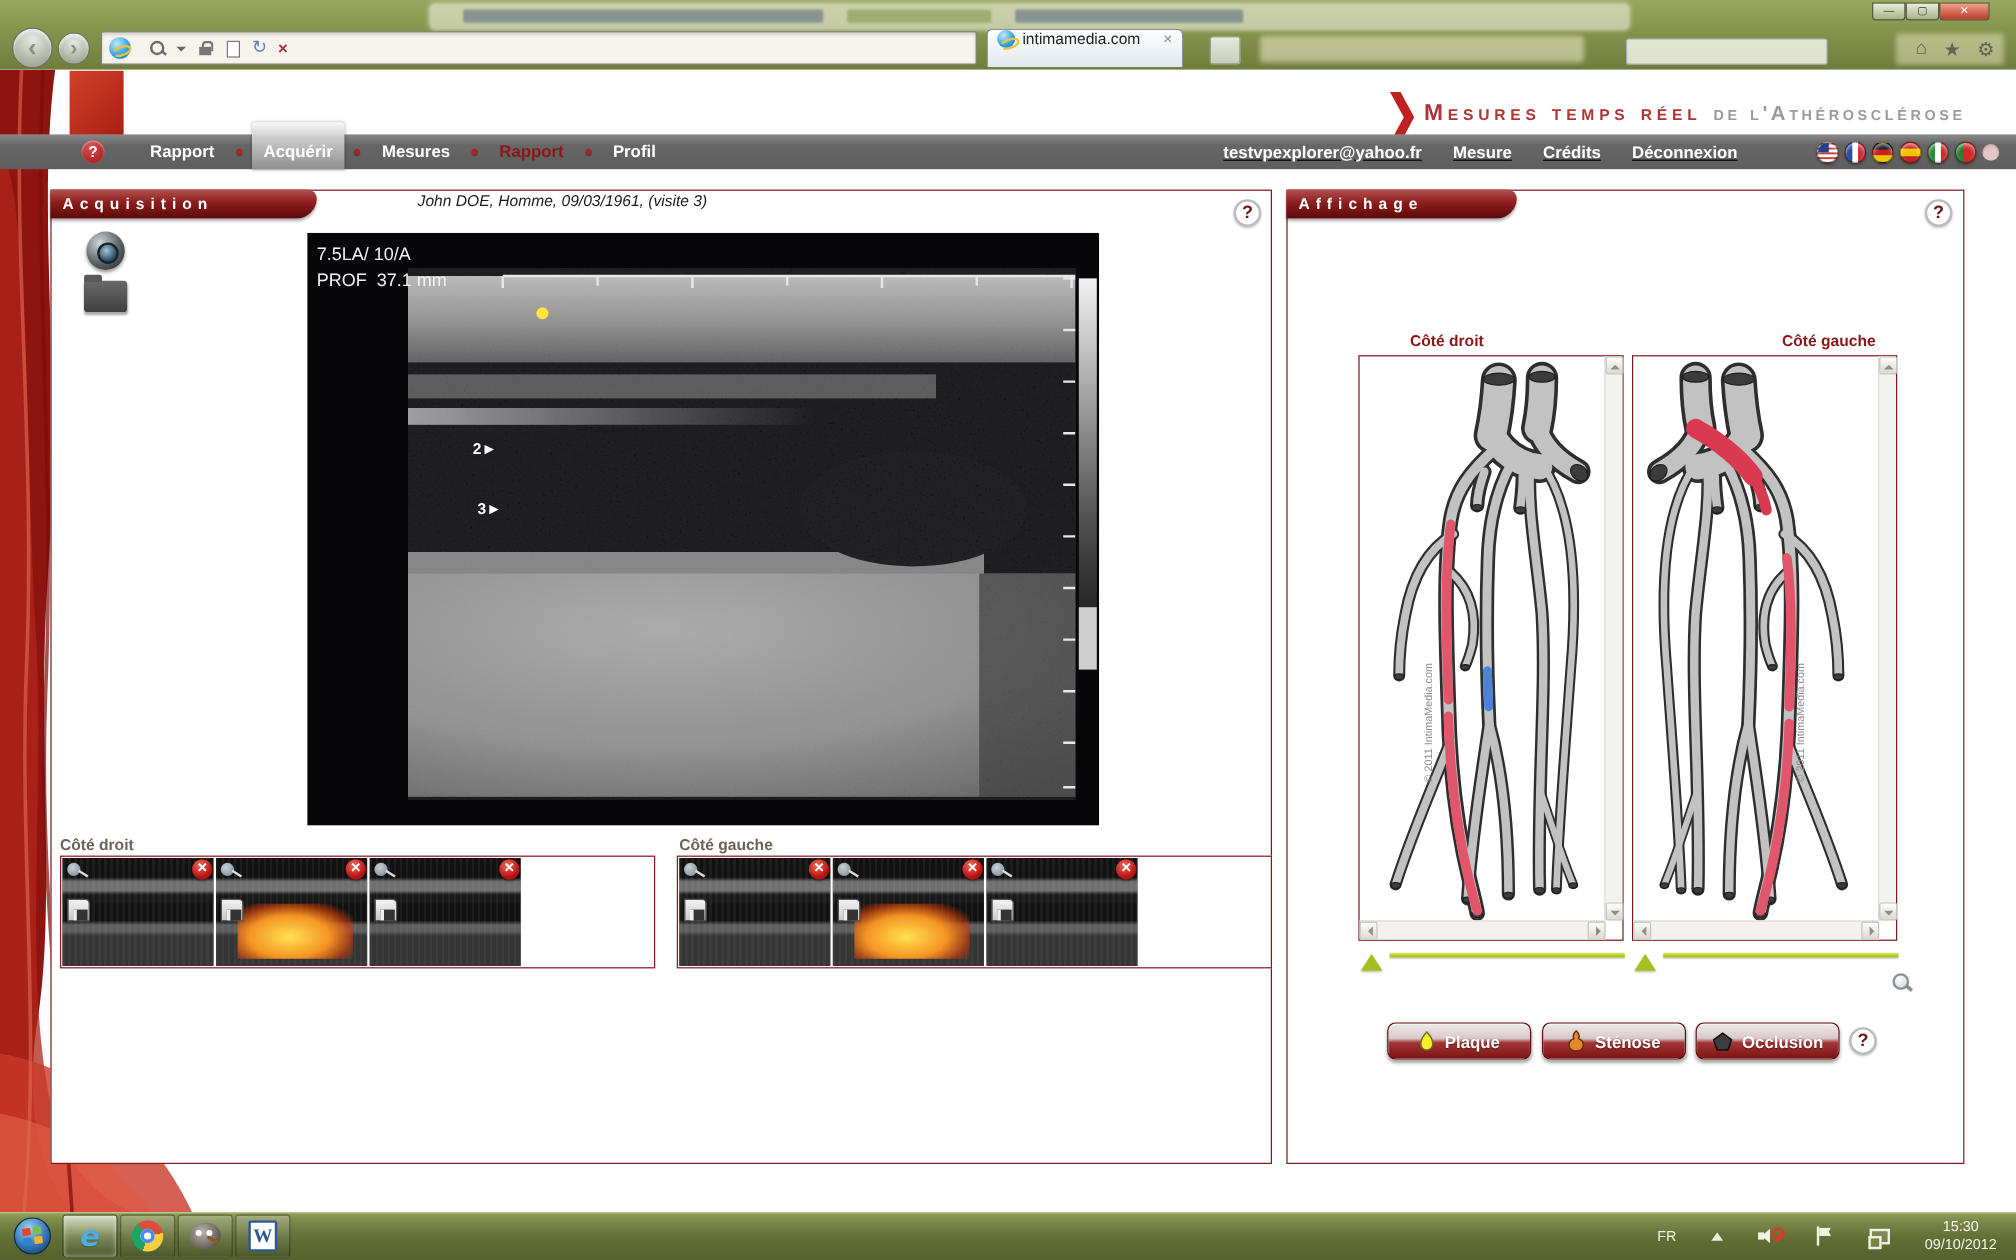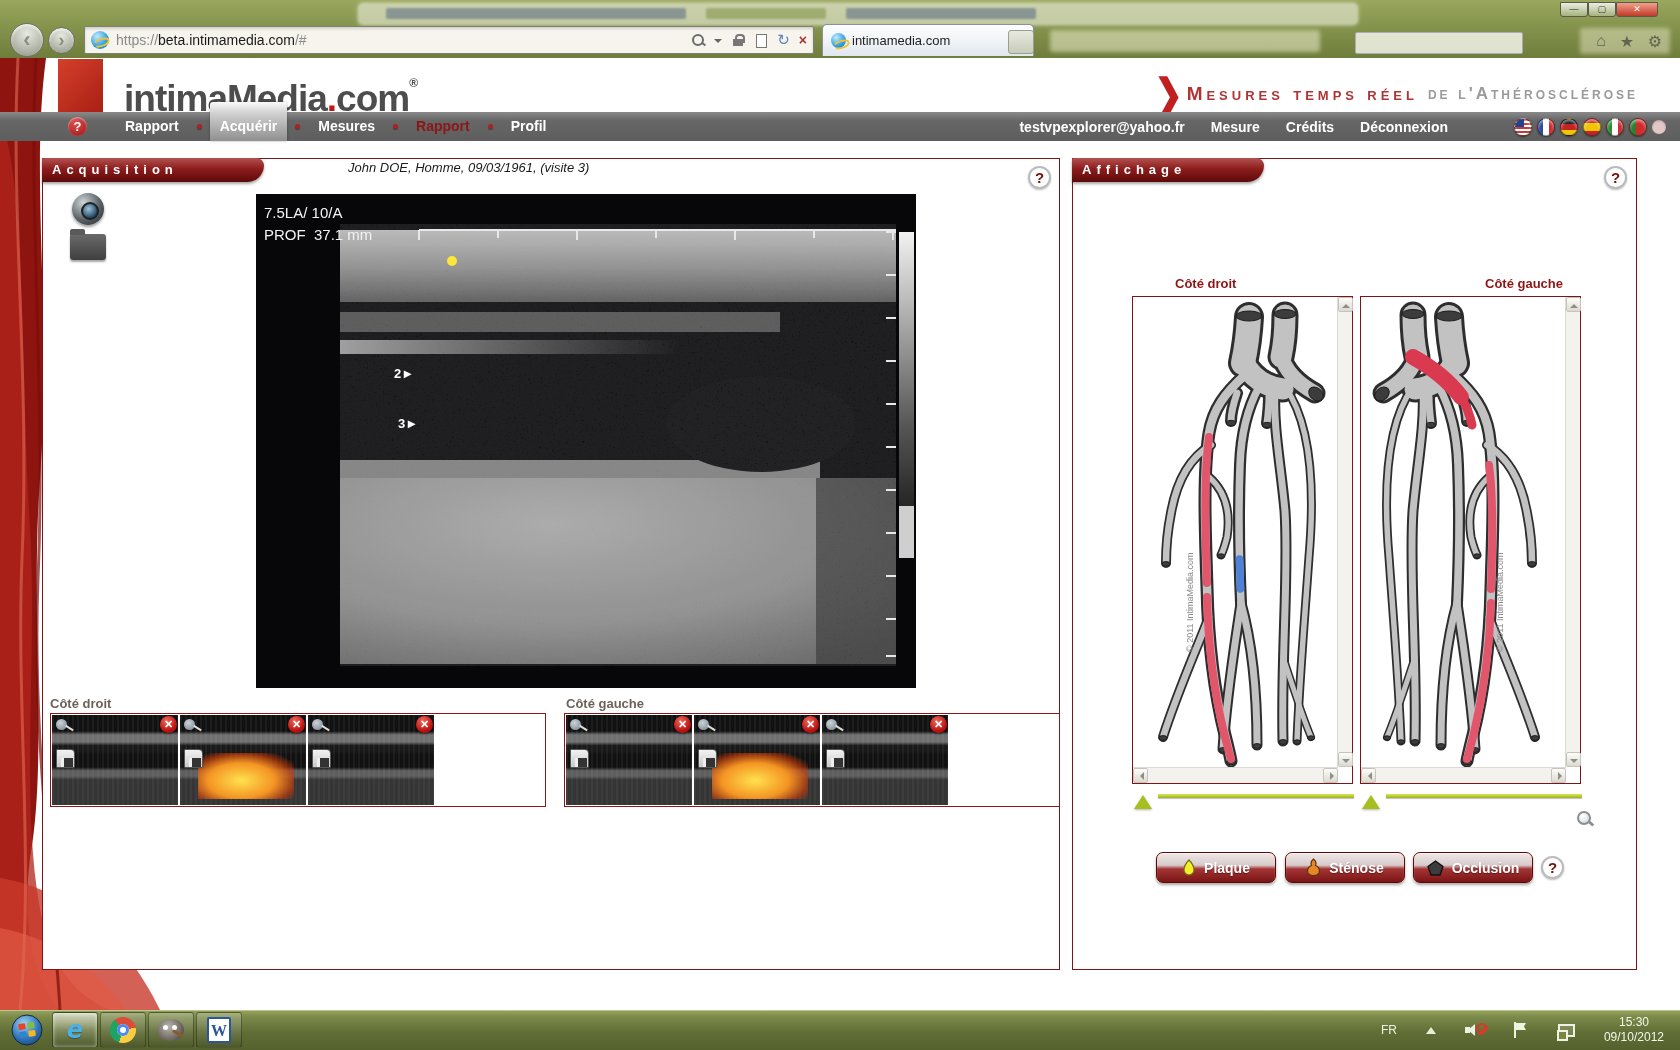--- a/index.html
+++ b/index.html
@@ -35,24 +35,24 @@
   .addricons{display:flex;align-items:center;gap:9px;margin-left:8px;}
   .mini{position:relative;width:14px;height:14px;display:inline-block;}
   .mag::before{content:"";position:absolute;left:1px;top:1px;width:8px;height:8px;border:2px solid #6b6b6b;border-radius:50%;}
   .mag::after{content:"";position:absolute;left:10px;top:10px;width:5px;height:2px;background:#6b6b6b;transform:rotate(40deg);}
   .caret{width:0;height:0;border:4px solid transparent;border-top-color:#666;margin-top:5px;}
   .lock::before{content:"";position:absolute;left:2px;top:6px;width:10px;height:7px;background:#777;}
   .lock::after{content:"";position:absolute;left:4px;top:1px;width:6px;height:7px;border:2px solid #777;border-bottom:none;border-radius:4px 4px 0 0;}
   .pageic::before{content:"";position:absolute;left:2px;top:1px;width:9px;height:12px;border:1.5px solid #777;background:#fff;}
   .refresh{color:#5f84b8;font-size:15px;line-height:14px;}
   .xstop{color:#a33;font-size:14px;font-weight:bold;line-height:14px;}
-  #tab{position:absolute;left:822px;top:2px;width:212px;height:32px;
+  #tab{position:absolute;left:822px;top:2px;width:164px;height:32px;
     background:linear-gradient(180deg,#fdfdfd,#eef2f6 60%,#dfe6ee);
     border:1px solid #8b9099;border-bottom:none;border-radius:5px 5px 0 0;
-    display:flex;align-items:center;padding:0 8px;font-size:13px;color:#222;}
+    display:flex;align-items:flex-start;padding:0 8px;font-size:13px;color:#222;}
   #newtab{position:absolute;left:1008px;top:8px;width:26px;height:24px;border:1px solid #9aa08f;
     background:linear-gradient(180deg,#e7e9df,#c8ccba);border-radius:3px;}
   .tabx{margin-left:auto;color:#888;font-size:13px;}
   #chromeBlur{position:absolute;left:1040px;top:2px;width:640px;height:34px;overflow:hidden;}
   .blob{position:absolute;border-radius:3px;filter:blur(2px);}
   #qbox{position:absolute;left:315px;top:8px;width:168px;height:22px;background:rgba(250,250,240,.8);
     border:1px solid #aab;border-radius:2px;}
   .tbico{position:absolute;top:8px;color:#5e6650;font-size:16px;}
 
   
@@ -74,21 +74,21 @@
   #navbar{position:absolute;left:0;top:54px;width:1680px;height:29px;
     background:linear-gradient(180deg,#8a8a8a,#666 30%,#5e5e5e);display:flex;align-items:center;}
   .navhelp{width:19px;height:19px;border-radius:50%;background:radial-gradient(circle at 40% 30%,#e05050,#9c1212);
     color:#fff;font-weight:bold;font-size:13px;text-align:center;line-height:19px;margin:0 28px 0 68px;
     box-shadow:inset 0 1px 2px rgba(255,255,255,.6);}
   .navitem{color:#fff;font-weight:bold;font-size:14px;padding:0 10px;line-height:29px;}
   .navdot{width:5px;height:5px;border-radius:50%;background:#a22;box-shadow:0 1px 1px rgba(0,0,0,.4);margin:0 8px;}
   .navitem.current{background:linear-gradient(180deg,#fafafa,#cfcfcf 30%,#8f8f8f);
     margin-top:-10px;padding-top:10px;border-radius:3px 3px 0 0;box-shadow:0 0 3px rgba(0,0,0,.3);}
   .navitem.report{color:#8c1616;}
-  #navright{margin-left:auto;display:flex;align-items:center;gap:26px;padding-right:14px;}
+  #navright{margin-left:auto;display:flex;align-items:center;gap:26px;padding-right:14px;text-decoration:underline;}
   .navlink{color:#fff;font-weight:bold;font-size:14px;}
   #flags{display:flex;gap:5px;align-items:center;margin-left:40px;}
   .flag{width:18px;height:18px;border-radius:50%;position:relative;overflow:hidden;
     box-shadow:0 1px 2px rgba(0,0,0,.5),inset 0 2px 3px rgba(255,255,255,.55);border:1px solid rgba(0,0,0,.35);}
   .f-us{background:repeating-linear-gradient(180deg,#c53a32 0 2px,#fff 2px 4px);}
   .f-us::after{content:"";position:absolute;left:0;top:0;width:9px;height:8px;background:#27408b;}
   .f-fr{background:linear-gradient(90deg,#2a4b9b 0 34%,#fff 34% 66%,#cf2b2b 66%);}
   .f-de{background:linear-gradient(180deg,#1c1c1c 0 34%,#c42323 34% 67%,#f2c500 67%);}
   .f-es{background:linear-gradient(180deg,#c42323 0 28%,#f2c500 28% 72%,#c42323 72%);}
   .f-it{background:linear-gradient(90deg,#2e8b3a 0 34%,#fff 34% 66%,#cf2b2b 66%);}
@@ -207,21 +207,20 @@
       <div class="wbtn close">✕</div>
     </div>
   </div>
 
   <div id="chrome">
     <div class="navcirc" style="left:10px;top:1px;width:34px;height:34px;font-size:22px;line-height:32px;">‹</div>
     <div class="navcirc" style="left:48px;top:5px;width:27px;height:27px;font-size:18px;line-height:25px;">›</div>
 
     <div id="addrbar">
       <span class="ielogo"></span>
-      <span class="addrtext"><span style="color:#8a8a8a;">https://</span><span style="color:#1a1a1a;">beta.intimamedia.com</span><span style="color:#8a8a8a;">/#</span></span>
       <span class="addricons">
         <span class="mini mag"></span>
         <span class="caret"></span>
         <span class="mini lock"></span>
         <span class="mini pageic"></span>
         <span class="refresh">↻</span>
         <span class="xstop">×</span>
       </span>
     </div>
 
@@ -247,21 +246,20 @@
     <svg id="redband" viewBox="0 0 240 952" preserveAspectRatio="none">
       <path d="M0,0 L46,0 C30,120 52,260 40,420 C30,560 48,700 30,800 C20,880 40,930 60,952 L0,952 Z" fill="#8e1410"></path>
       <path d="M0,60 C26,120 20,300 30,470 C38,610 18,760 44,870 C56,915 80,940 110,952 L0,952 Z" fill="#b0241a" opacity=".75"></path>
       <path d="M0,820 C60,830 120,870 160,952 L0,952 Z" fill="#c9392b" opacity=".8"></path>
       <path d="M0,870 C50,880 95,905 125,952 L0,952 Z" fill="#e05a44" opacity=".7"></path>
       <path d="M18,0 C10,150 30,320 22,500 C16,650 34,800 20,952" stroke="#e06a55" stroke-width="3" fill="none" opacity=".6"></path>
       <path d="M36,0 C28,160 46,330 38,520 C32,670 52,820 60,952" stroke="#7a0d0a" stroke-width="3" fill="none" opacity=".7"></path>
     </svg>
 
     <div id="redsq"></div>
-    <div id="logo"><span>intima</span><span>Media</span><span class="red">.</span><span>com</span><span class="reg">®</span></div>
     <div id="tagline">
       <span id="tagchev">❯</span>
       <span class="tagred">Mesures temps réel</span>
       <span class="taggray">de l'Athérosclérose</span>
     </div>
 
     <div id="navbar">
       <div class="navhelp">?</div>
       <div class="navitem">Rapport</div>
       <div class="navdot"></div>

